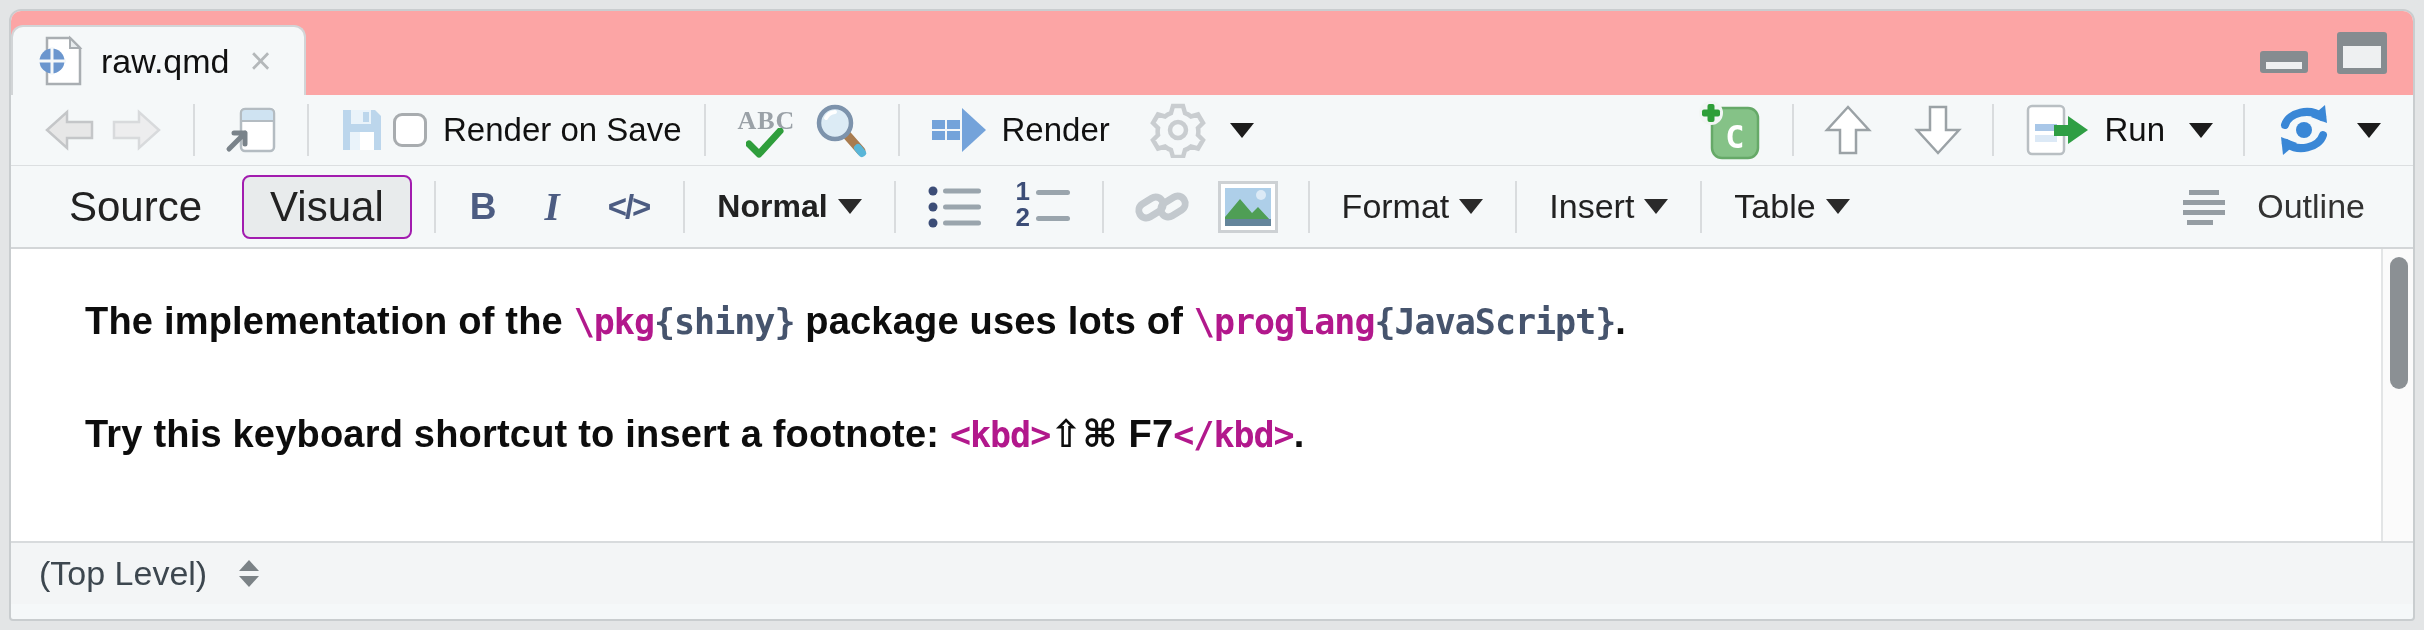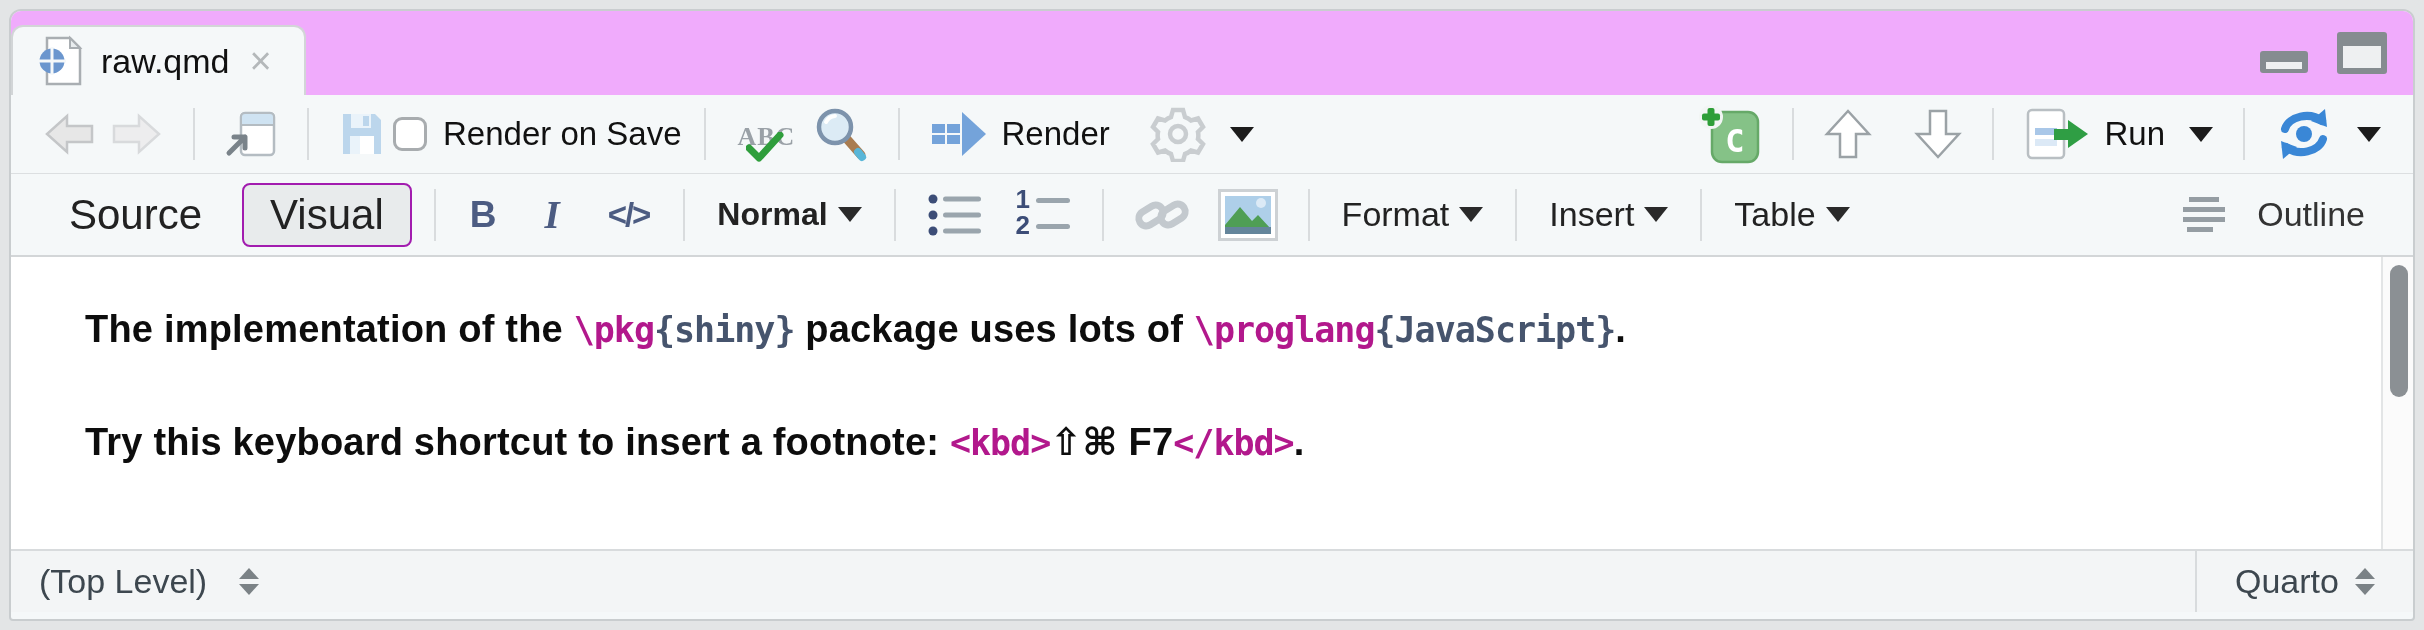--- a/index.html
+++ b/index.html
@@ -12,40 +12,40 @@
   }
   .pane {
     position:absolute; left:9px; top:9px; width:2406px; height:612px;
     background:#f5f8f9;
     border:2px solid #c9cdcf;
     border-radius:12px 12px 4px 4px;
     overflow:hidden;
   }
   
   .tabbar {
-    height:84px; background:#f0abfc; position:relative;
+    height:84px; background:#fca5a5; position:relative;
     display:flex; align-items:center;
   }
   .tab {
     margin-top:14px; height:70px;
     background:#f5f8f9;
     border:2px solid #d2d5d7; border-bottom:none;
     border-radius:12px 12px 0 0;
     display:flex; align-items:center;
     padding:0 30px 0 26px; gap:18px;
     min-width:286px;
   }
   .tab-label { font-size:34px; color:#111; }
   .tab-close { font-size:38px; color:#b4b8ba; line-height:1; padding:0 2px; }
   .win-controls {
     position:absolute; right:26px; top:0; height:84px;
     display:flex; align-items:center; gap:28px;
   }
   
-  .toolbar { height:79px; display:flex; align-items:center; background:#f5f8f9; }
+  .toolbar { height:71px; display:flex; align-items:center; background:#f5f8f9; }
   .toolbar1 { padding:0 24px; border-bottom:1px solid #dcdfe1; }
   .toolbar2 { height:83px; padding:0 40px; border-bottom:2px solid #d3d6d8; }
   .sep { width:2px; height:52px; background:#d9dcde; margin:0 22px; flex:0 0 auto; }
   .spacer { flex:1; }
   .tbtn { display:flex; align-items:center; gap:14px; padding:6px 8px; border-radius:6px; flex:0 0 auto; }
   .tbtn-label { font-size:33px; color:#111; white-space:nowrap; }
   .caret { width:0; height:0; border-left:12px solid transparent; border-right:12px solid transparent; border-top:15px solid #1c1c1c; margin-left:10px; }
   .caret.lite { border-top-color:#2a2a2a; }
   .checkbox {
     width:34px; height:34px; background:#fff;
@@ -54,21 +54,21 @@
   
   .mode-btn { font-size:42px; color:#222; padding:8px 18px; border-radius:8px; }
   .mode-btn.active {
     background:#e8ebec; border:2px solid #a21caf; padding:6px 26px; margin-left:22px;
   }
   .fmt-glyph { font-size:37px; font-weight:bold; color:#4c5c82; padding:0 4px; }
   .fmt-glyph.italic { font-style:italic; font-family:"Liberation Serif", serif; font-size:39px; padding:0 10px; }
   .fmt-glyph.code { font-size:33px; letter-spacing:-2px; }
   .dd { display:flex; align-items:center; padding:6px 10px; }
   .dd .tbtn-label { font-size:34px; color:#222; }
-  .outline-btn { display:flex; align-items:flex-start; gap:26px; }
+  .outline-btn { display:flex; align-items:flex-end; gap:26px; }
   .outline-btn .tbtn-label { font-size:34px; color:#333; }
   
   .editor {
     position:relative; height:292px; background:#ffffff;
     padding:46px 40px 0 74px; overflow:hidden;
   }
   .editor p { font-size:38px; line-height:52px; color:#0d0d0d; margin-bottom:60px; letter-spacing:0.2px;font-weight:bold; }
   .code-magenta, .code-slate {
     font-family:"DejaVu Sans Mono", monospace; font-size:35px; letter-spacing:-1px;
   }
@@ -171,21 +171,21 @@
       </svg>
     </span>
 
     <span class="checkbox"></span>
     <span class="tbtn-label">Render on Save</span>
 
     <span class="sep"></span>
 
     <span class="tbtn">
       <span style="position:relative; width:62px; height:56px; display:block;">
-        <span style="position:absolute; top:16px; left:2px; font-size:26px; font-weight:bold; color:#9aa1a7; font-family:'Liberation Serif',serif; letter-spacing:1px;">ABC</span>
+        <span style="position:absolute; top:4px; left:2px; font-size:26px; font-weight:bold; color:#9aa1a7; font-family:'Liberation Serif',serif; letter-spacing:1px;">ABC</span>
         <svg width="38" height="30" viewBox="0 0 38 30" style="position:absolute; left:10px; top:26px;">
           <path d="M3 16 L13 26 L34 3" stroke="#2f9e3c" stroke-width="7" fill="none" stroke-linecap="round" stroke-linejoin="round"></path>
         </svg>
       </span>
     </span>
 
     <span class="tbtn">
       <svg width="54" height="56" viewBox="0 0 54 56">
         <line x1="32" y1="32" x2="47" y2="49" stroke="#a97c50" stroke-width="9" stroke-linecap="round"></line>
         <line x1="44" y1="46" x2="48" y2="51" stroke="#59b6d8" stroke-width="8" stroke-linecap="round"></line>
@@ -382,22 +382,15 @@
   </div>
 
   <div class="statusbar">
     <span class="status-cell">
       <span>(Top Level)</span>
       <span class="sorter">
           <i class="up"></i>
           <i class="dn"></i>
         </span>
     </span>
-    <span class="status-right">
-      <span>Quarto</span>
-      <span class="sorter">
-          <i class="up"></i>
-          <i class="dn"></i>
-        </span>
-    </span>
   </div>
 
 </div>
 
 </body></html>

